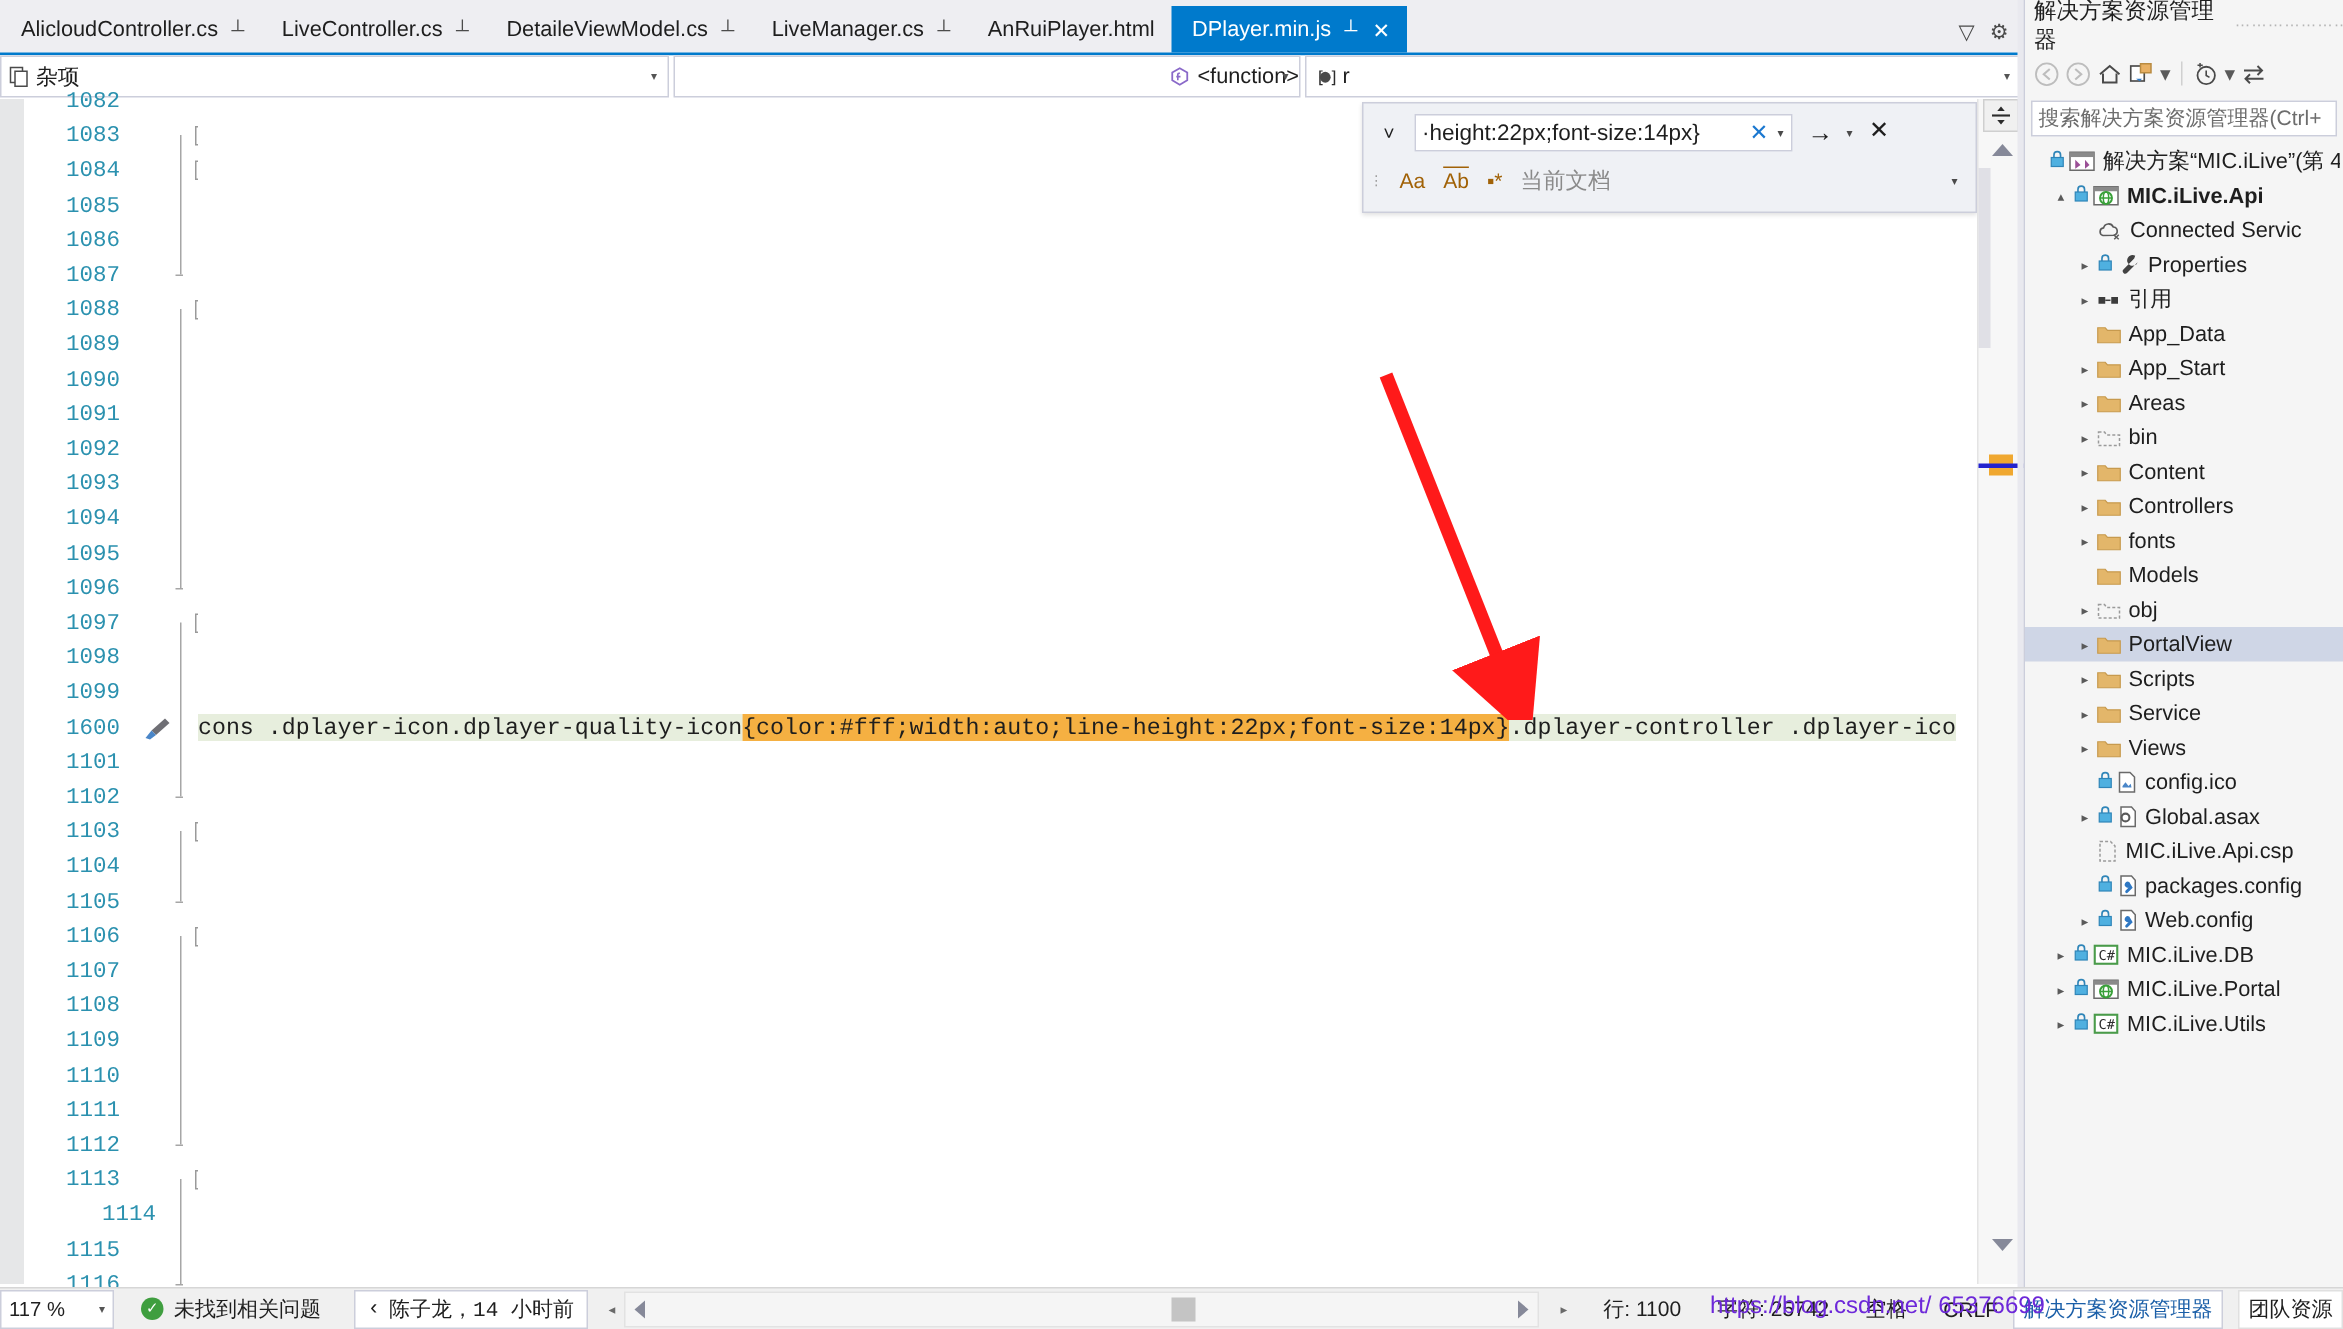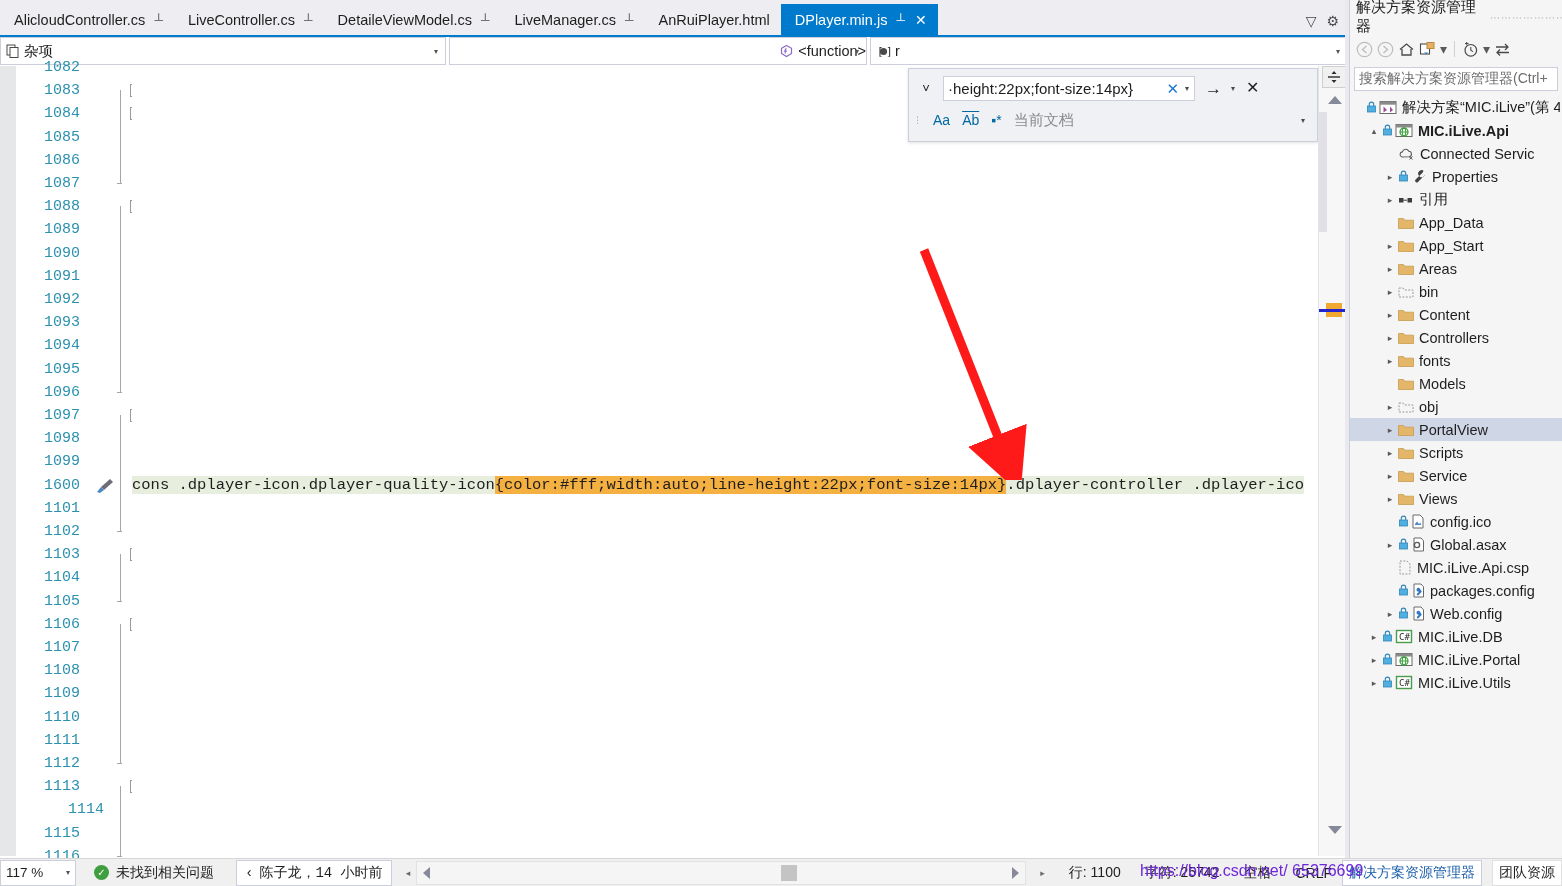--- a/index.html
+++ b/index.html
@@ -132,21 +132,21 @@
   .find-clear { color: #1b78d0; font-size: 15px; padding: 0 6px; line-height: 1; }
   .find-dd { color: #4a4a4a; font-size: 8px; padding-right: 5px; }
   .find-next { font-size: 17px; color: #1e1e1e; margin-left: 10px; line-height: 1; }
   .find-next-dd { font-size: 8px; color: #4a4a4a; margin-left: 9px; }
   .find-close { font-size: 16px; color: #1e1e1e; margin-left: 11px; line-height: 1; }
   .findrow2 {
     position: absolute; left: 0; top: 36px; width: 410px; height: 30px;
     display: flex; align-items: center;
   }
   .grip { width: 18px; font-size: 9px; color: #9a9a9a; padding-left: 4px; letter-spacing:1px;}
-  .opt-btn { font-size: 14px; color: #0369a1; padding: 0 6px; line-height: 1; }
+  .opt-btn { font-size: 14px; color: #a16207; padding: 0 6px; line-height: 1; }
   .opt-btn.underline { text-decoration: overline; }
   .scope-txt { font-size: 15px; color: #8a8a8a; margin-left: 6px; }
   .scope-dd { margin-left: auto; font-size: 8px; color: #4a4a4a; padding-right: 14px; }
 
   
   .annot-text {
     position: absolute; left: 788px; top: 170px;
     font-size: 31px; color: #fa0f0f; font-weight: 600;
     font-family: "DejaVu Sans", sans-serif; white-space: nowrap;
   }

